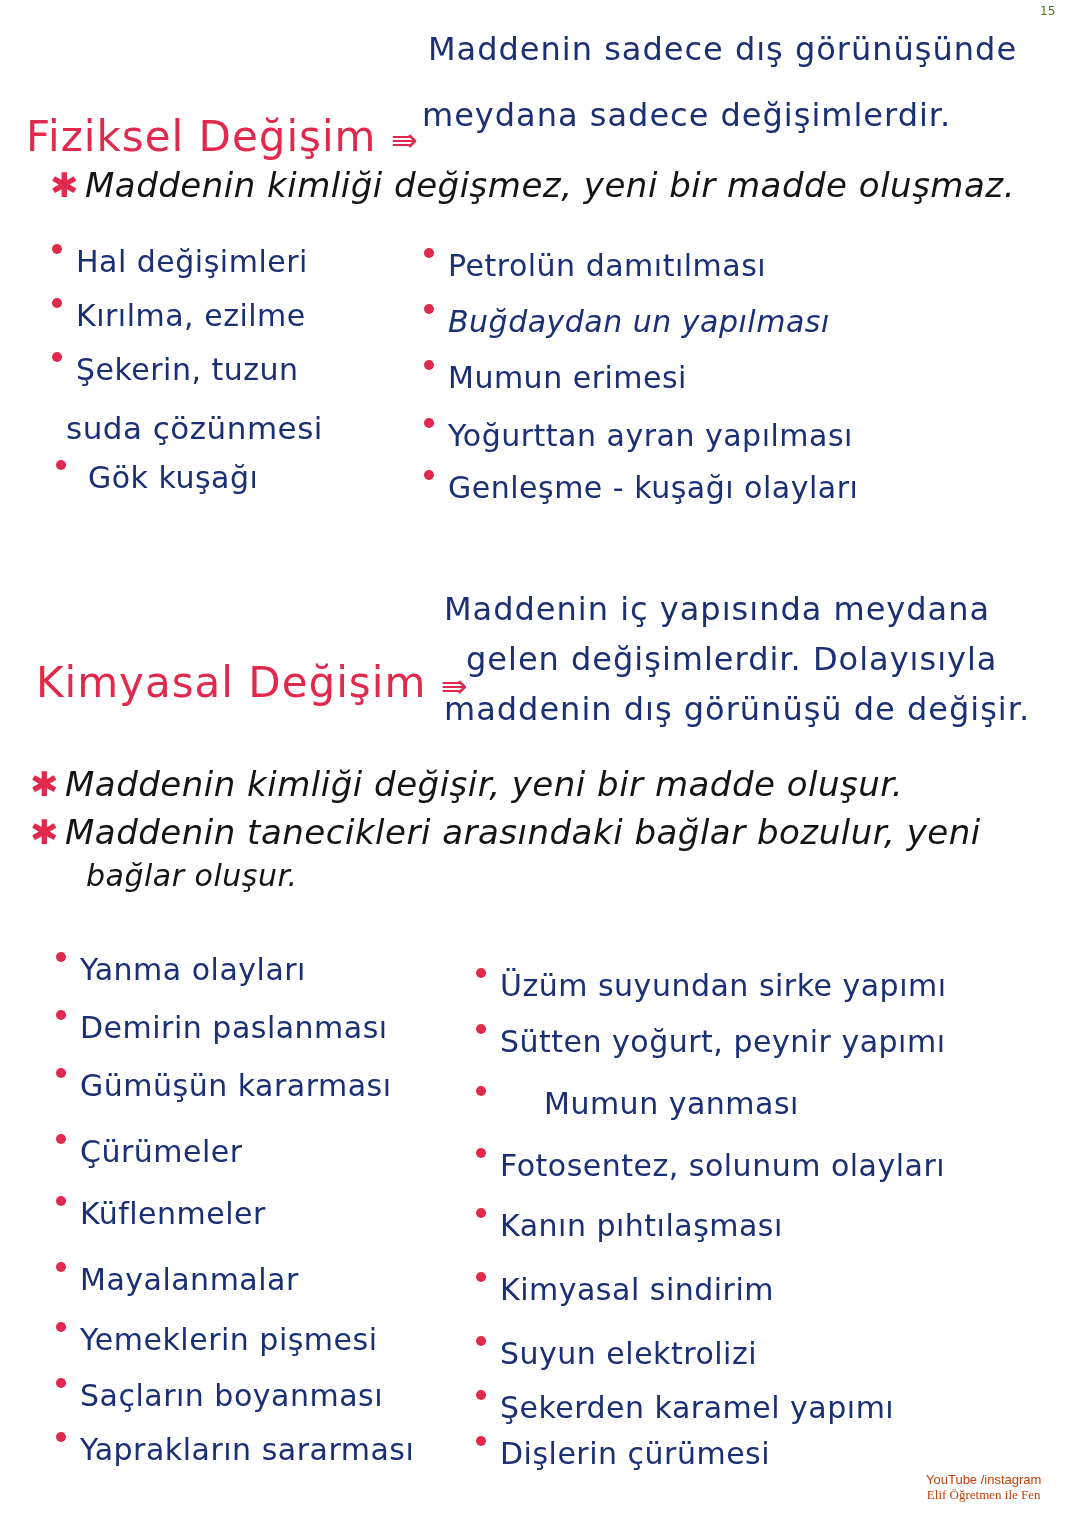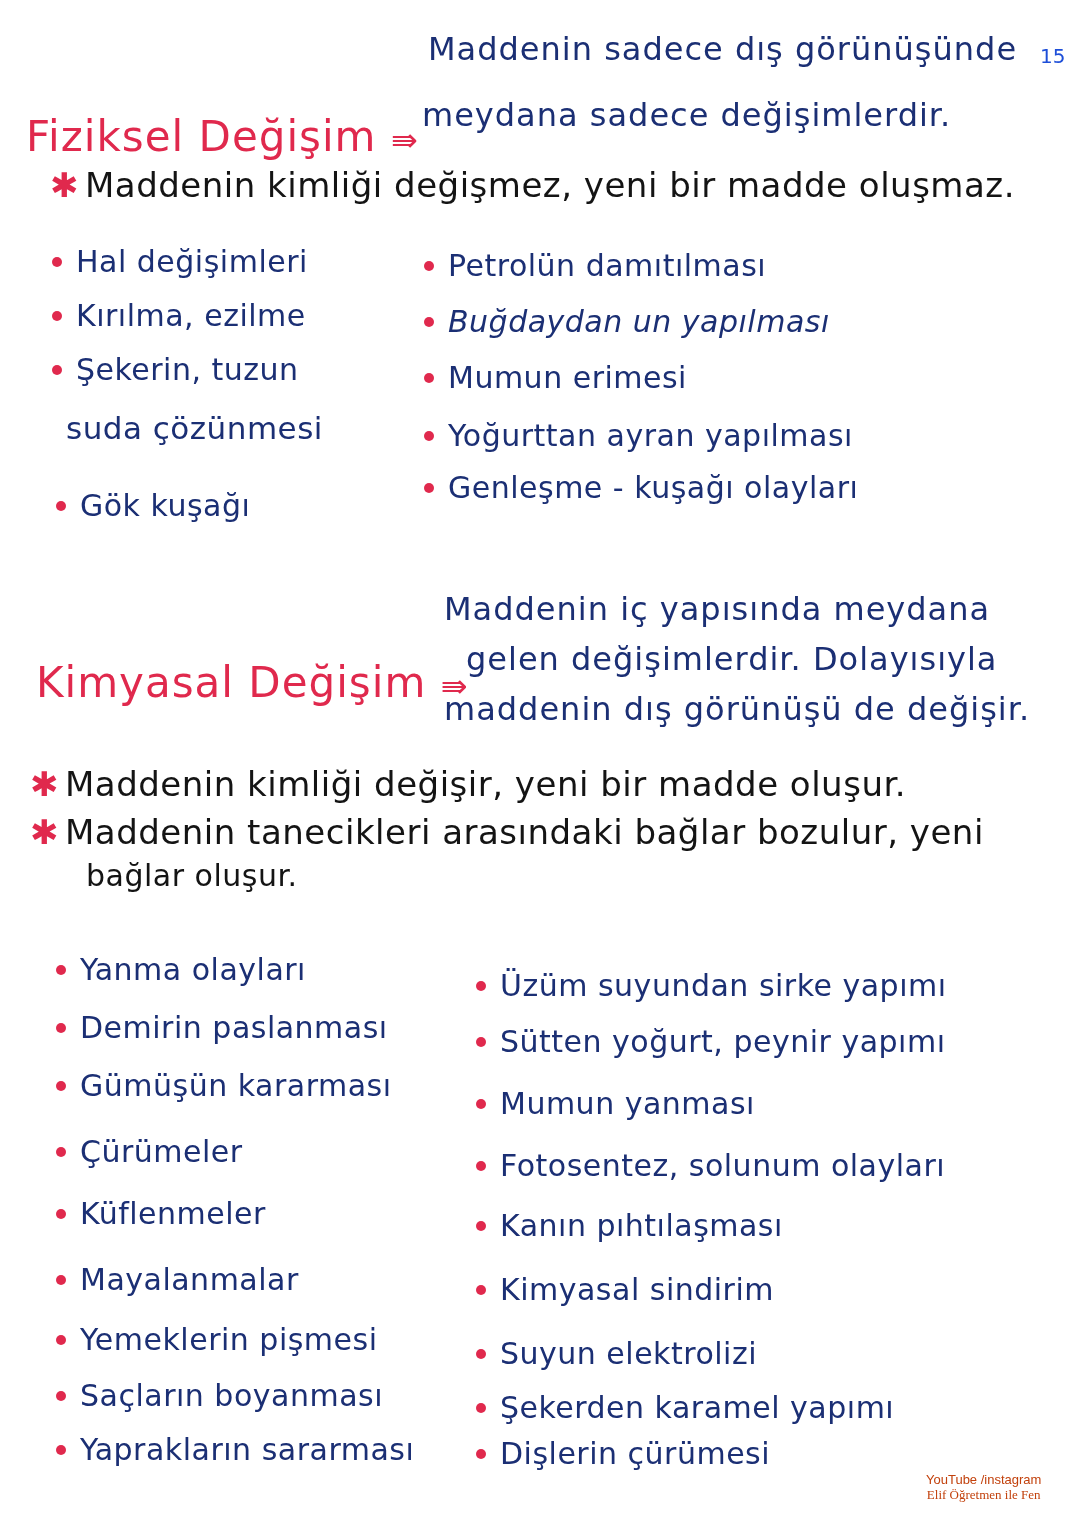--- a/index.html
+++ b/index.html
@@ -1,27 +1,27 @@
 <!DOCTYPE html>
 <html><head>
 <meta charset="utf-8">
 <style>
   html,body{margin:0;padding:0;background:#fff;}
   body{width:1080px;height:1525px;position:relative;overflow:hidden;font-family:"DejaVu Sans",sans-serif;}
   .abs{position:absolute;white-space:nowrap;}
   .red{color:#e0294d;}
   .blue{color:#1b2f74;}
-  .black{color:#141414;}
+  .black{color:#141414;font-style:italic;}
   .title{font-size:42px;letter-spacing:1px;margin-top:40px;}
   .def{font-size:32px;letter-spacing:1px;}
   .star{font-size:34px;letter-spacing:0.5px;}
   .star .ast{color:#e0294d;font-weight:bold;margin-right:6px;}
-  .item{font-size:30px;letter-spacing:0.5px;display:flex;align-items:center;}
+  .item{font-size:30px;letter-spacing:0.5px;display:flex;align-items:flex-start;}
   .dot{width:10px;height:10px;border-radius:50%;background:#e0294d;display:inline-block;margin-right:14px;flex:none;}
-  .page-num{font-size:20px;color:#1d4ed8;margin-top:40px;}
+  .page-num{font-size:12px;color:#4d7c0f;}
   .credit{font-family:"Liberation Sans",sans-serif;font-size:13px;color:#c2410c;line-height:15px;text-align:center;}
   .credit .l2{font-family:"Liberation Serif",serif;}
 </style>
 </head>
 <body>
 
 <div class="abs page-num" style="left:1040px;top:4px;">15</div>
 
 <section>
   <div class="abs title red" style="left:26px;top:72px;">
@@ -42,21 +42,21 @@
       <span class="dot"></span>
       <span>Kırılma, ezilme</span>
     </div>
   <div class="abs item blue" style="left:52px;top:352px;">
       <span class="dot"></span>
       <span>Şekerin, tuzun</span>
     </div>
   <div class="abs item blue" style="left:66px;top:410px;font-size:31px;">
       <span>suda çözünmesi</span>
     </div>
-  <div class="abs item blue" style="left:56px;top:488px;">
+  <div class="abs item blue" style="left:56px;top:460px;gap:8px;">
       <span class="dot"></span>
       <span>Gök kuşağı</span>
     </div>
 
   <div class="abs item blue" style="left:424px;top:248px;">
       <span class="dot"></span>
       <span>Petrolün damıtılması</span>
     </div>
   <div class="abs item blue" style="left:424px;top:304px;font-style:italic;">
       <span class="dot"></span>
@@ -131,21 +131,21 @@
     </div>
 
   <div class="abs item blue" style="left:476px;top:968px;">
       <span class="dot"></span>
       <span>Üzüm suyundan sirke yapımı</span>
     </div>
   <div class="abs item blue" style="left:476px;top:1024px;">
       <span class="dot"></span>
       <span>Sütten yoğurt, peynir yapımı</span>
     </div>
-  <div class="abs item blue" style="left:476px;top:1086px;">
+  <div class="abs item blue" style="left:476px;top:1086px;gap:44px;">
       <span class="dot"></span>
       <span>Mumun yanması</span>
     </div>
   <div class="abs item blue" style="left:476px;top:1148px;">
       <span class="dot"></span>
       <span>Fotosentez, solunum olayları</span>
     </div>
   <div class="abs item blue" style="left:476px;top:1208px;">
       <span class="dot"></span>
       <span>Kanın pıhtılaşması</span>

